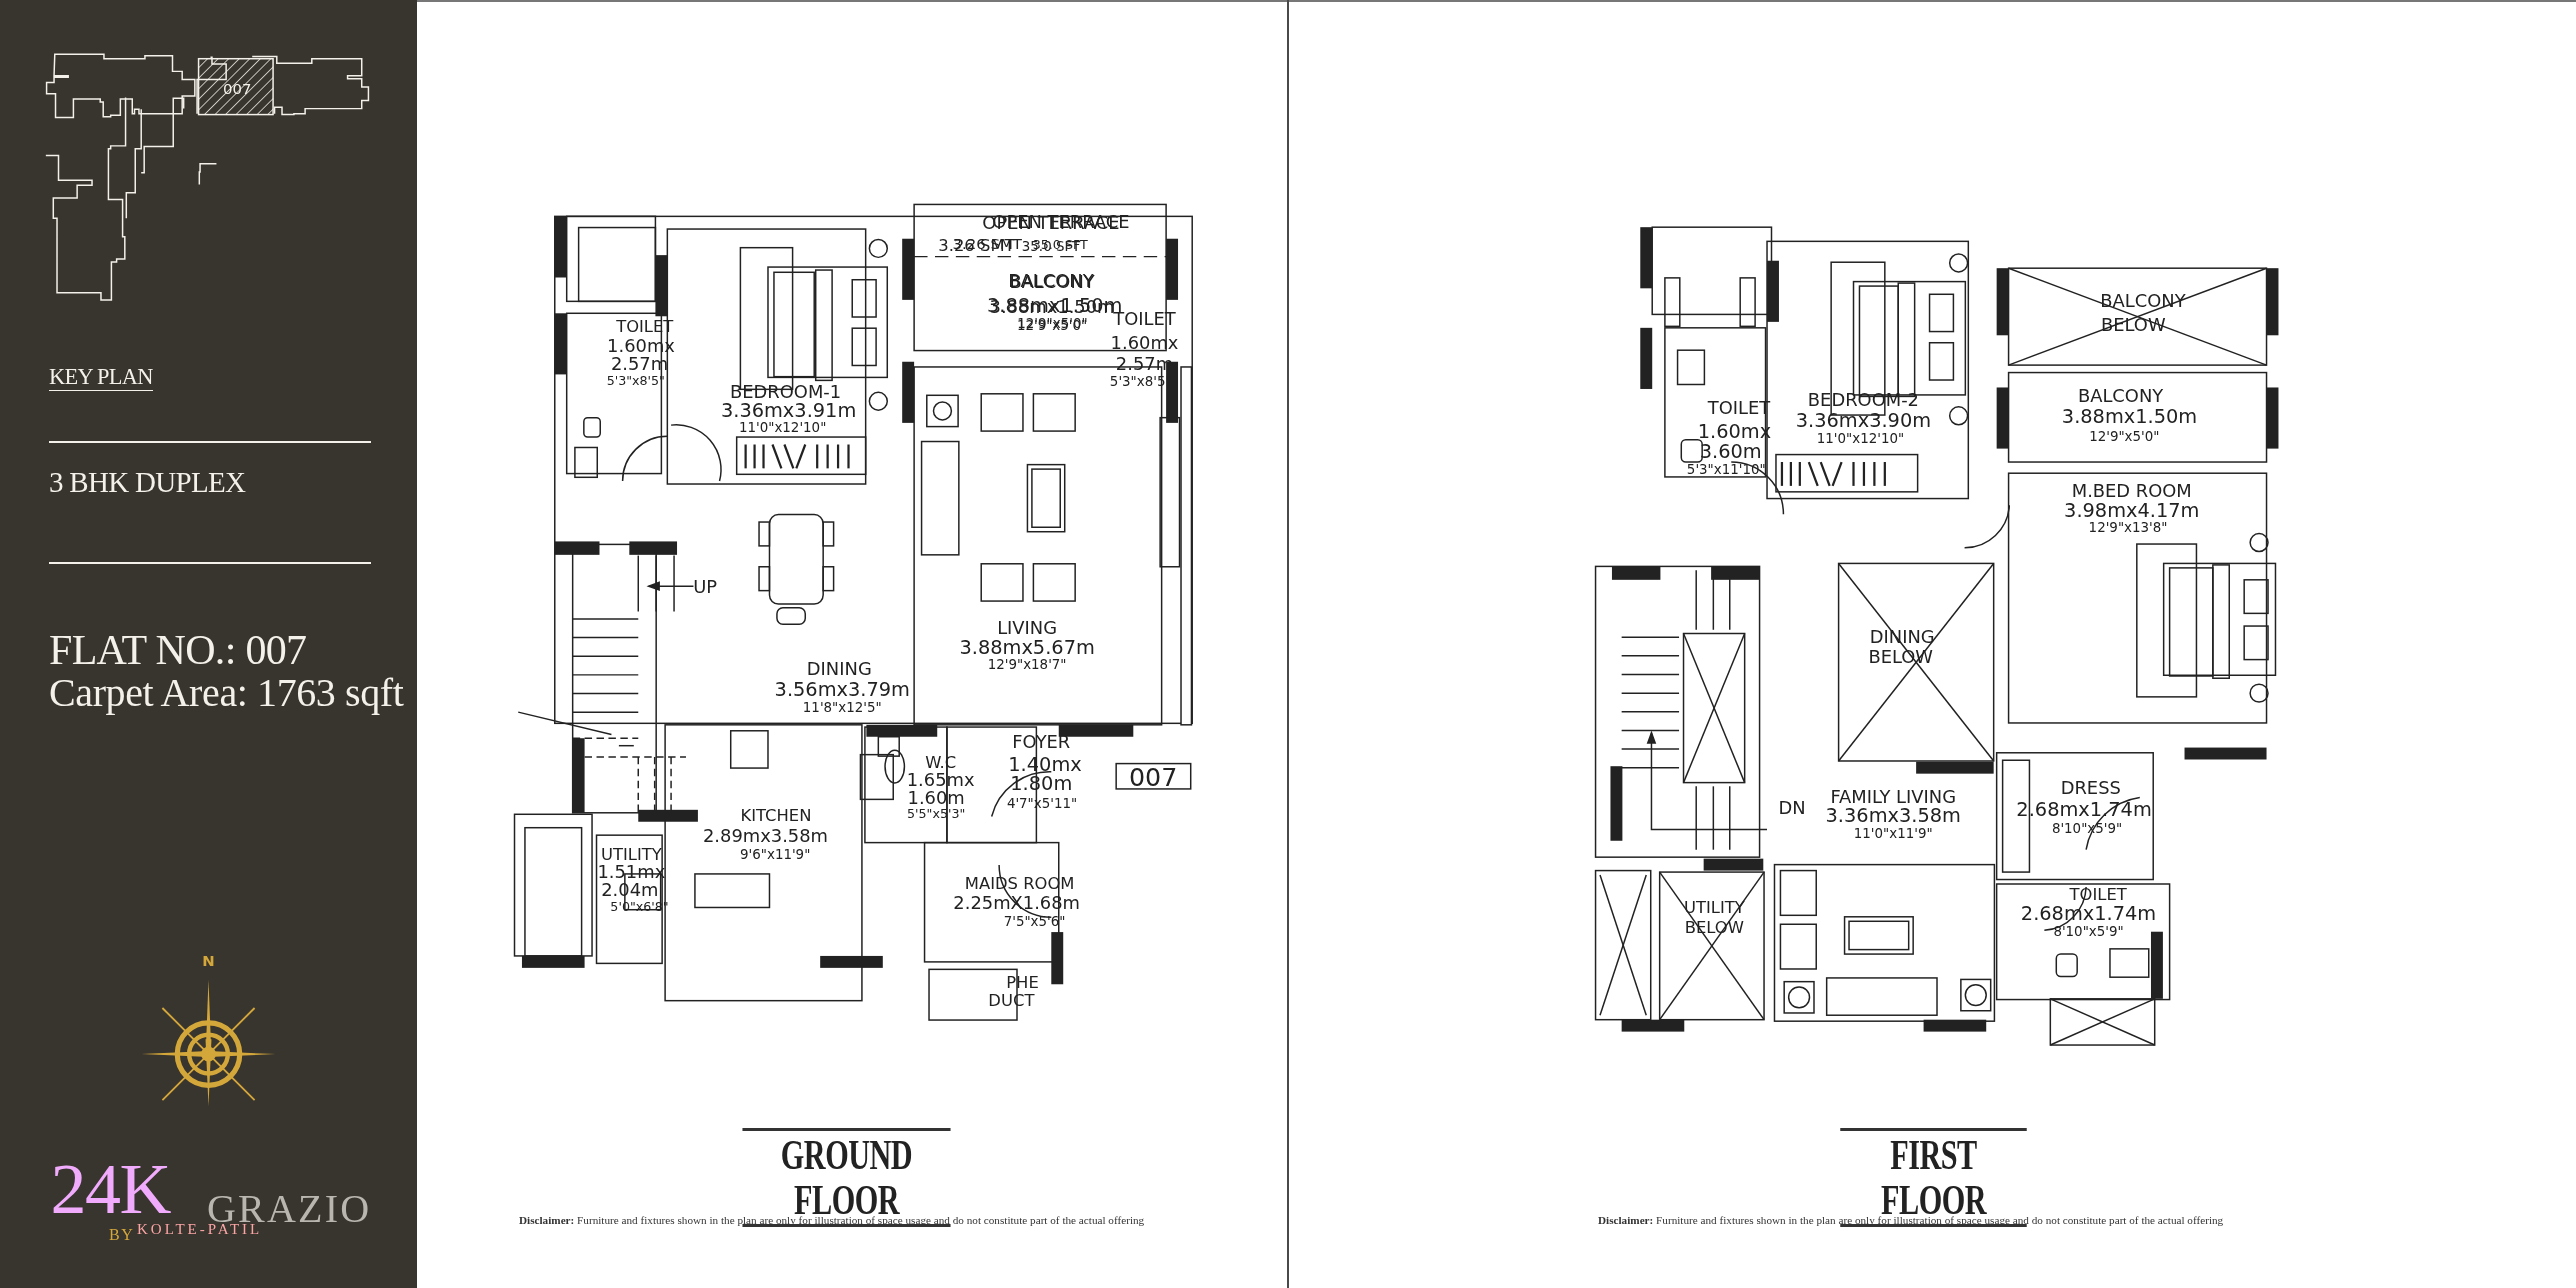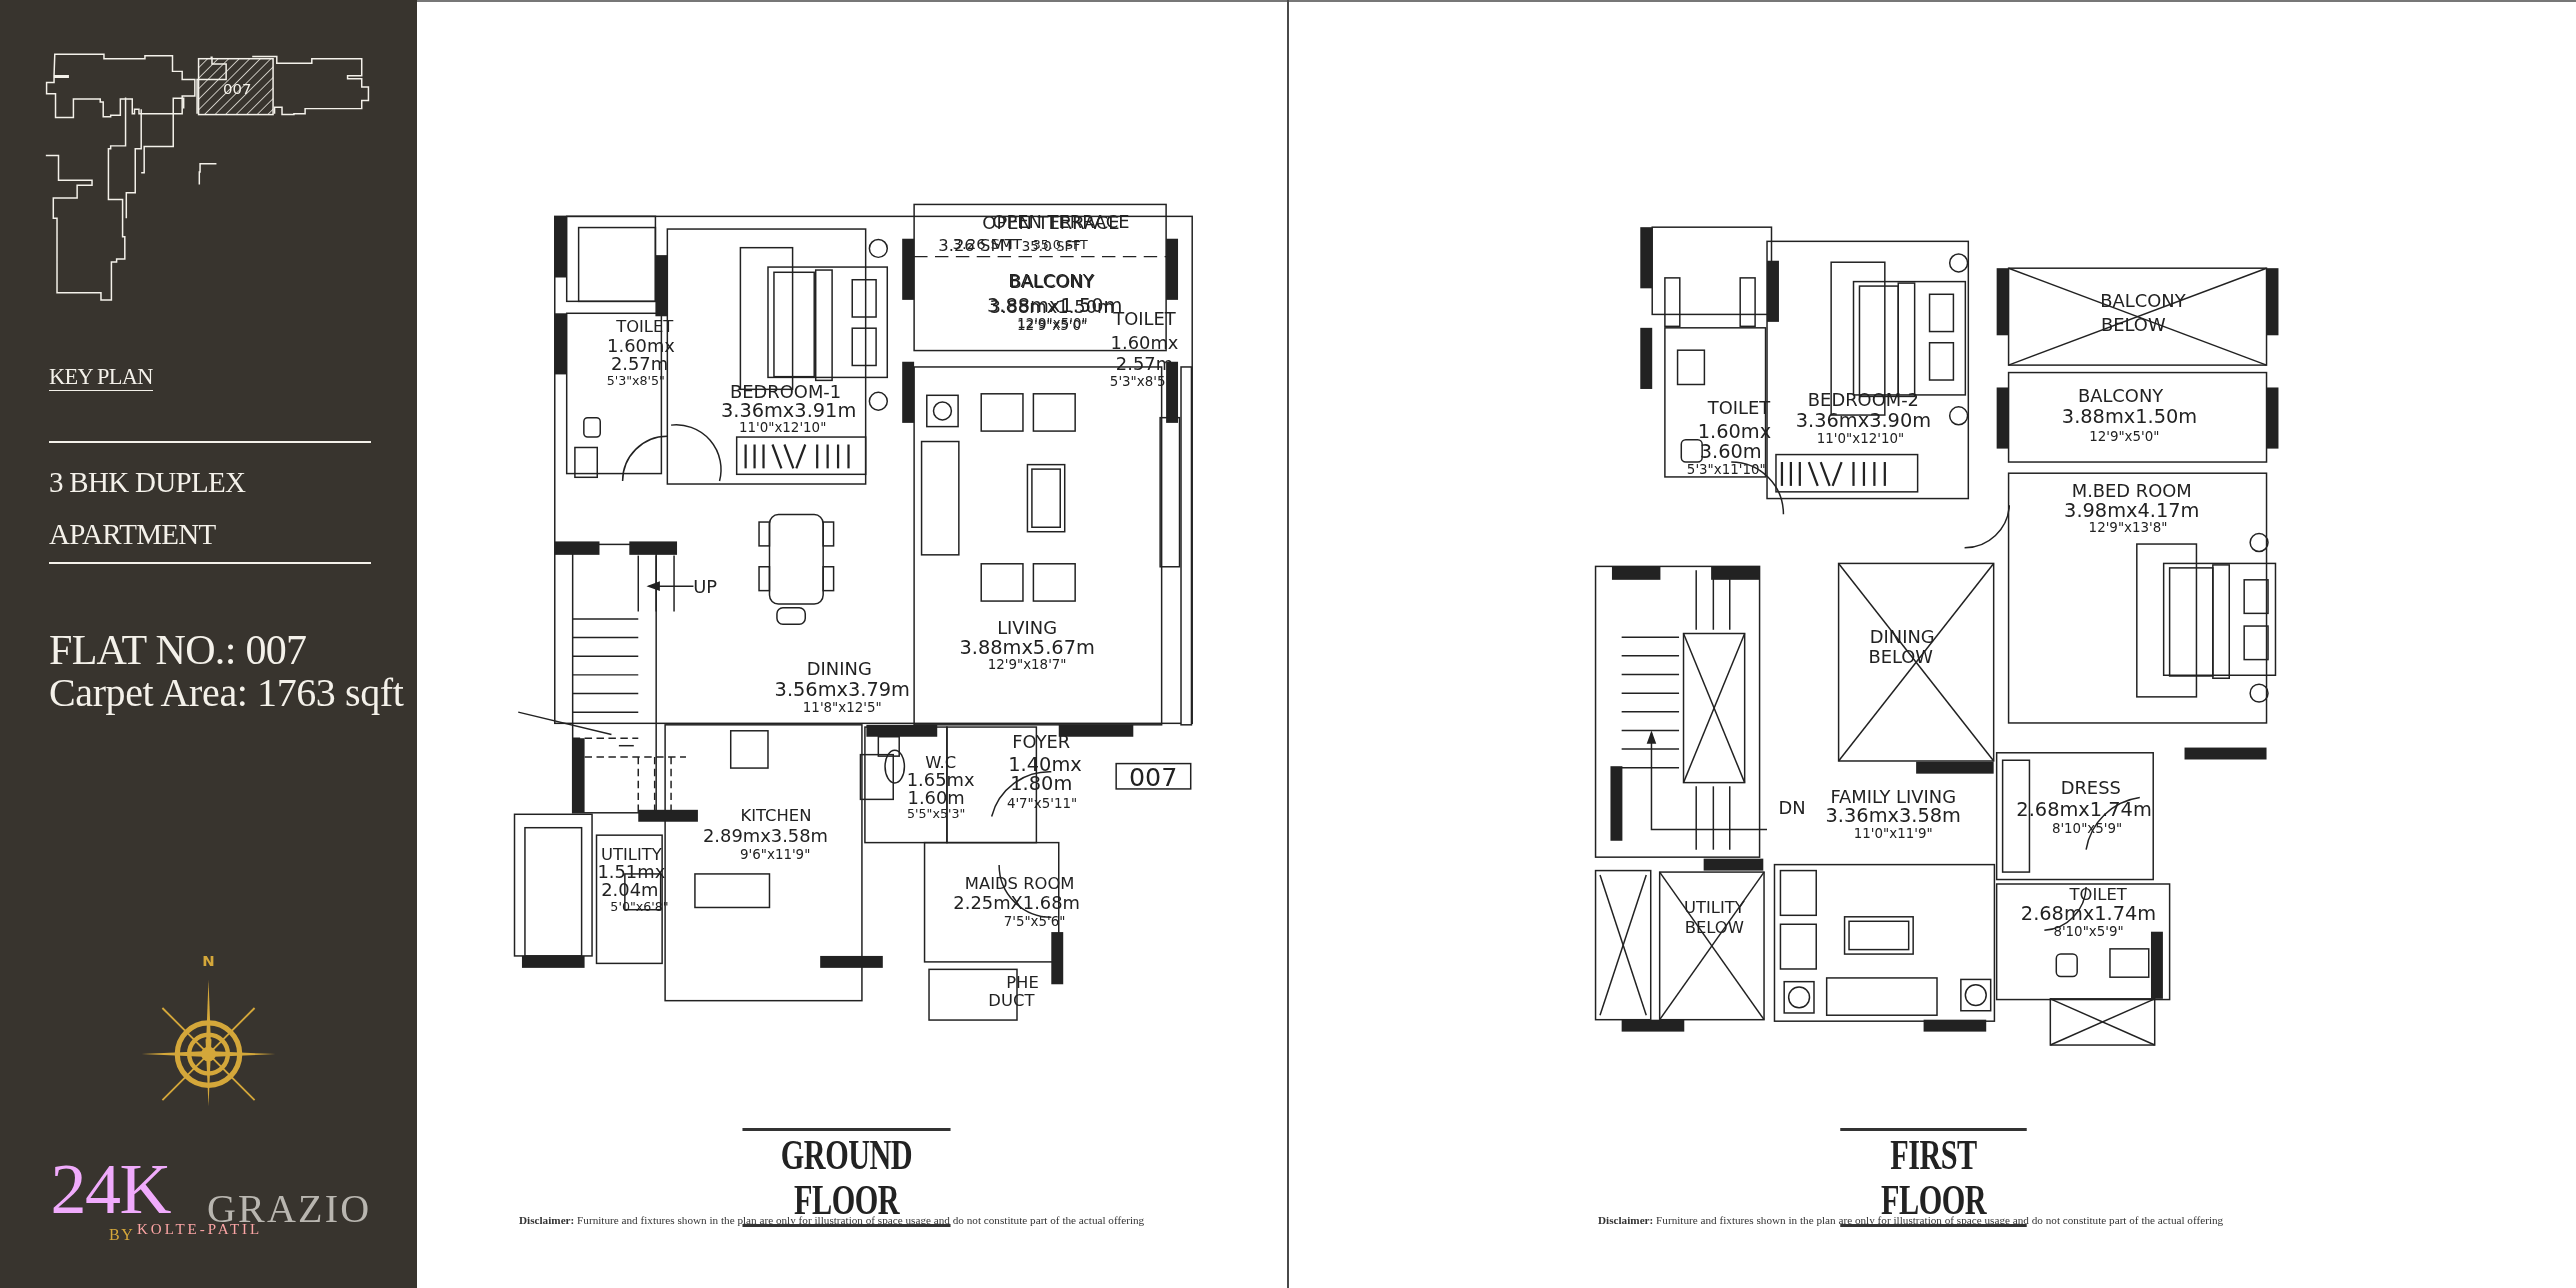--- a/index.html
+++ b/index.html
@@ -50,21 +50,20 @@
     </g>
     <rect x="206" y="9" width="100" height="75" fill="url(#hatch)" stroke="#f4f1ea" stroke-width="2"></rect>
     <text x="258" y="56" fill="#f4f1ea" font-size="20" text-anchor="middle" font-family="DejaVu Sans, sans-serif">007</text>
   </svg>
 
   <div class="keyplan-label serif">KEY PLAN</div>
 
   <div class="rule" style="top:441px;"></div>
   <div class="apt-type serif">
     <div>3 BHK DUPLEX</div>
-    <div>APARTMENT</div>
   </div>
   <div class="rule" style="top:562px;"></div>
 
   <div class="flat-no serif">FLAT NO.: 007</div>
   <div class="carpet serif">Carpet Area: 1763 sqft</div>
 
   <svg class="compass" viewBox="0 0 200 230" width="149" height="171">
     <text x="100" y="22" fill="#d4a73a" font-size="20" font-weight="bold" text-anchor="middle" font-family="DejaVu Sans, sans-serif">N</text>
     <g fill="#d4a73a" stroke="#d4a73a">
       <polygon points="100,40 104,145 96,145" stroke="none"></polygon>

